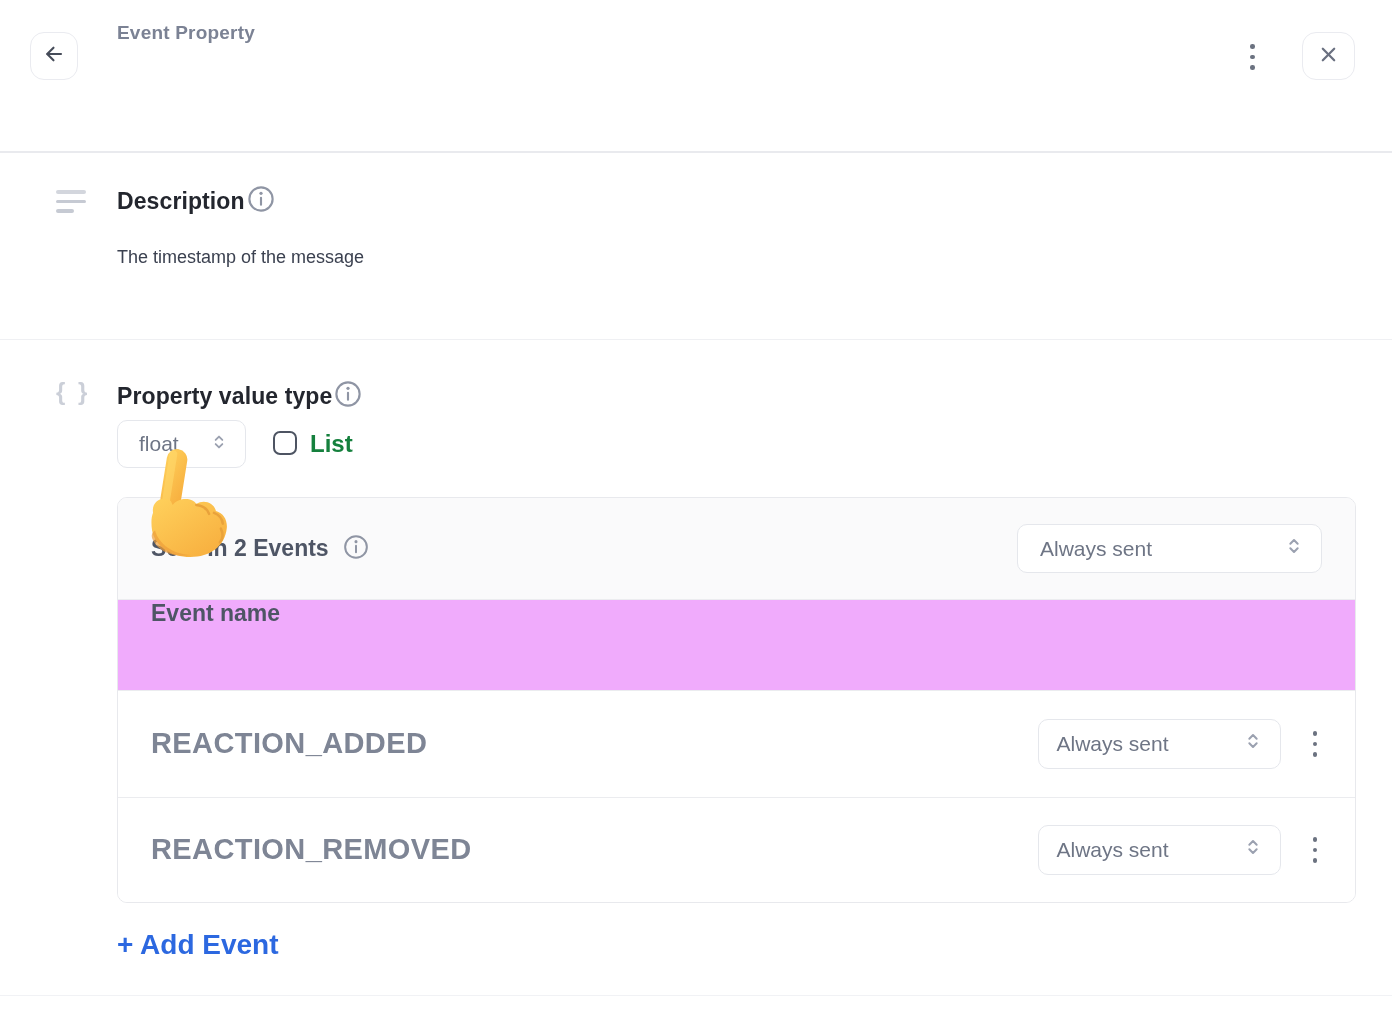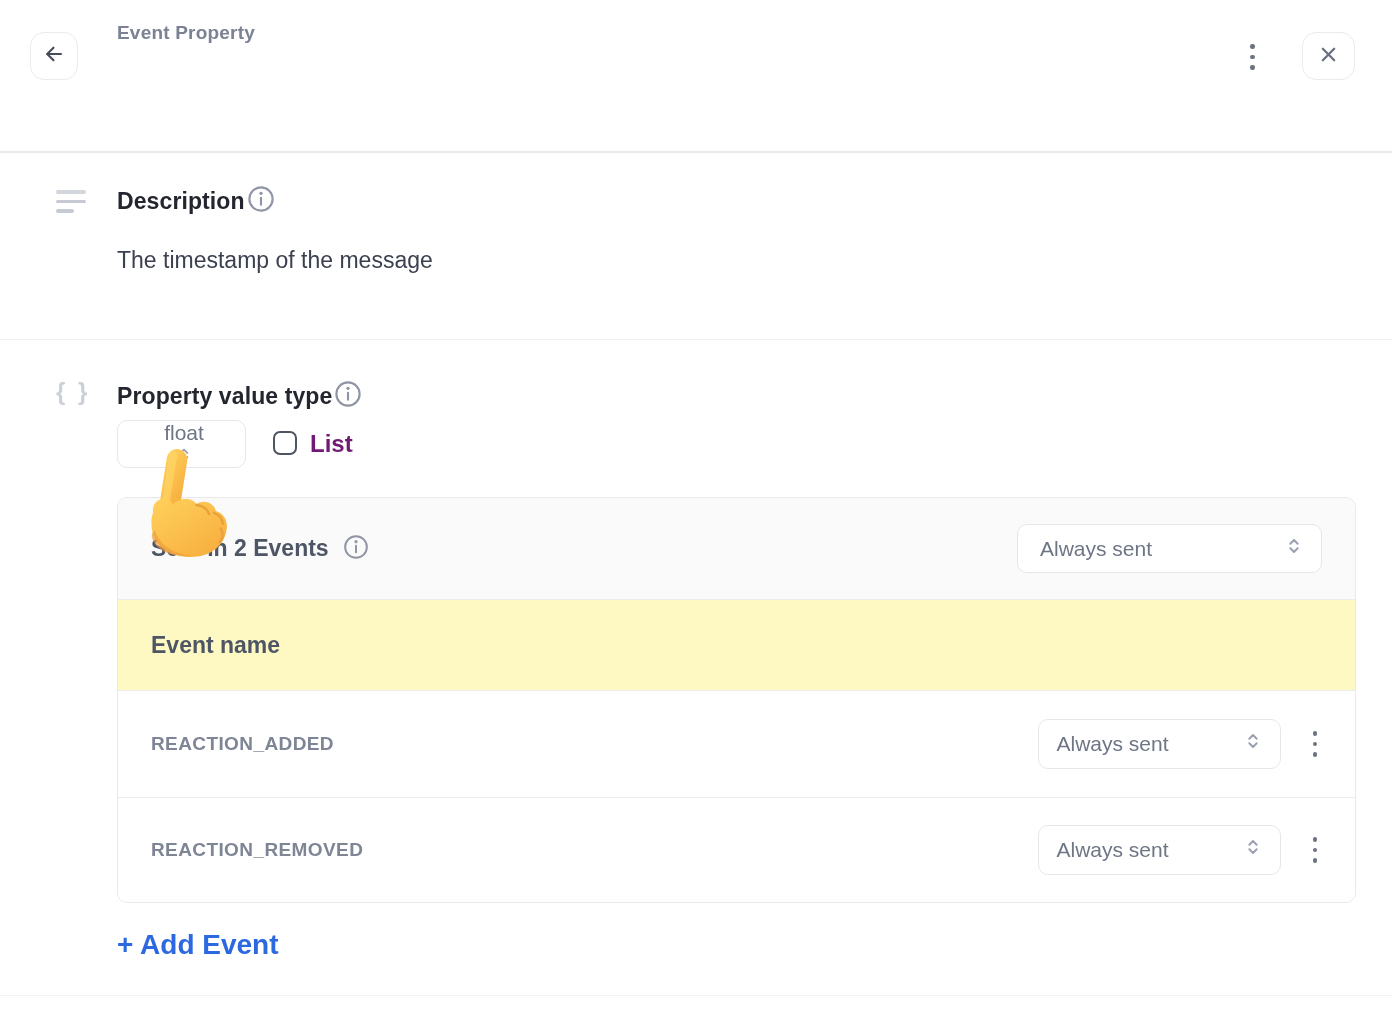--- a/index.html
+++ b/index.html
@@ -25,54 +25,54 @@
   .sec-head { position:absolute; display:flex; align-items:center; gap:1px; }
   .sec-title { font-size:23px; font-weight:700; color:#23262e; letter-spacing:.1px; }
   .info-ic { flex:0 0 auto; display:block; }
 
   .desc-lines { position:absolute; left:56px; top:190px; display:flex;
     flex-direction:column; gap:6px; }
   .desc-lines i { display:block; height:3.5px; border-radius:2px; background:#c6cad3; }
   .desc-lines i:nth-child(1){ width:30px; background:#d3d6dd; }
   .desc-lines i:nth-child(2){ width:30px; }
   .desc-lines i:nth-child(3){ width:18px; }
-  .desc-body { position:absolute; left:117px; top:247px; font-size:23px; color:#3b4150; }
+  .desc-body { position:absolute; left:117px; top:247px; font-size:18px; color:#3b4150; }
 
   .divider-soft { position:absolute; left:0; width:1392px; height:1px; background:#eff0f3; }
 
   .braces { position:absolute; left:56px; top:378px; font-size:24px; font-weight:700;
     color:#cbcfd8; letter-spacing:3px; }
 
   
   .dropdown { display:flex; align-items:center; justify-content:space-between;
     background:#fff; border:1.5px solid #e5e7ec; border-radius:10px;
     color:#6e7585; font-size:21px; cursor:pointer; }
   .dd-float { position:absolute; left:117px; top:420px; width:129px; height:48px;
-    padding:0 16px 0 21px;flex-direction:column; }
+    padding:0 16px 0 21px; }
   .checkbox { position:absolute; left:273px; top:431px; width:24px; height:24px;
     border:2.5px solid #4d5462; border-radius:7px; background:#fff; cursor:pointer; }
   .list-label { position:absolute; left:310px; top:430px; font-size:24px;
-    font-weight:700; color:#701a75; }
+    font-weight:700; color:#15803d; }
 
   
   .panel { position:absolute; left:117px; top:497px; width:1239px; height:406px;
     background:#fff; border:1.5px solid #e8e9ed; border-radius:10px; overflow:hidden;
     display:flex; flex-direction:column; }
   .panel-header { height:104px; background:#fafafb; border-bottom:1px solid #ebecef;
     display:flex; align-items:center; justify-content:space-between; padding:0 33px; }
   .panel-title-wrap { display:flex; align-items:center; gap:13px; }
   .panel-title { font-size:23px; font-weight:700; color:#4e5565; }
   .dd-lg { width:305px; height:49px; padding:0 16px 0 22px; }
-  .col-row { height:92px; background:#fef9c3; border-bottom:1px solid #ebecef;
-    display:flex; align-items:center; padding:0 33px; }
+  .col-row { height:92px; background:#f0abfc; border-bottom:1px solid #ebecef;
+    display:flex; align-items:flex-start; padding:0 33px; }
   .col-title { font-size:23px; font-weight:700; color:#4e5565; }
   .event-row { height:107px; background:#fff; display:flex; align-items:center;
     justify-content:space-between; padding:0 28px 0 33px; }
   .event-row + .event-row { border-top:1px solid #ebecef; }
-  .event-name { font-size:19px; font-weight:700; color:#7e8595; letter-spacing:.4px; }
+  .event-name { font-size:29px; font-weight:700; color:#7e8595; letter-spacing:.4px; }
   .row-right { display:flex; align-items:center; }
   .dd-sm { width:243px; height:50px; padding:0 16px 0 18px; }
   .kebab.row { margin-left:22px; }
 
   .add-event { position:absolute; left:117px; top:929px; font-size:28px;
     font-weight:700; color:#2c68e0; cursor:pointer; }
   .divider-bottom { position:absolute; left:0; top:995px; width:1392px; height:1px;
     background:#f1f2f5; }
 
   

